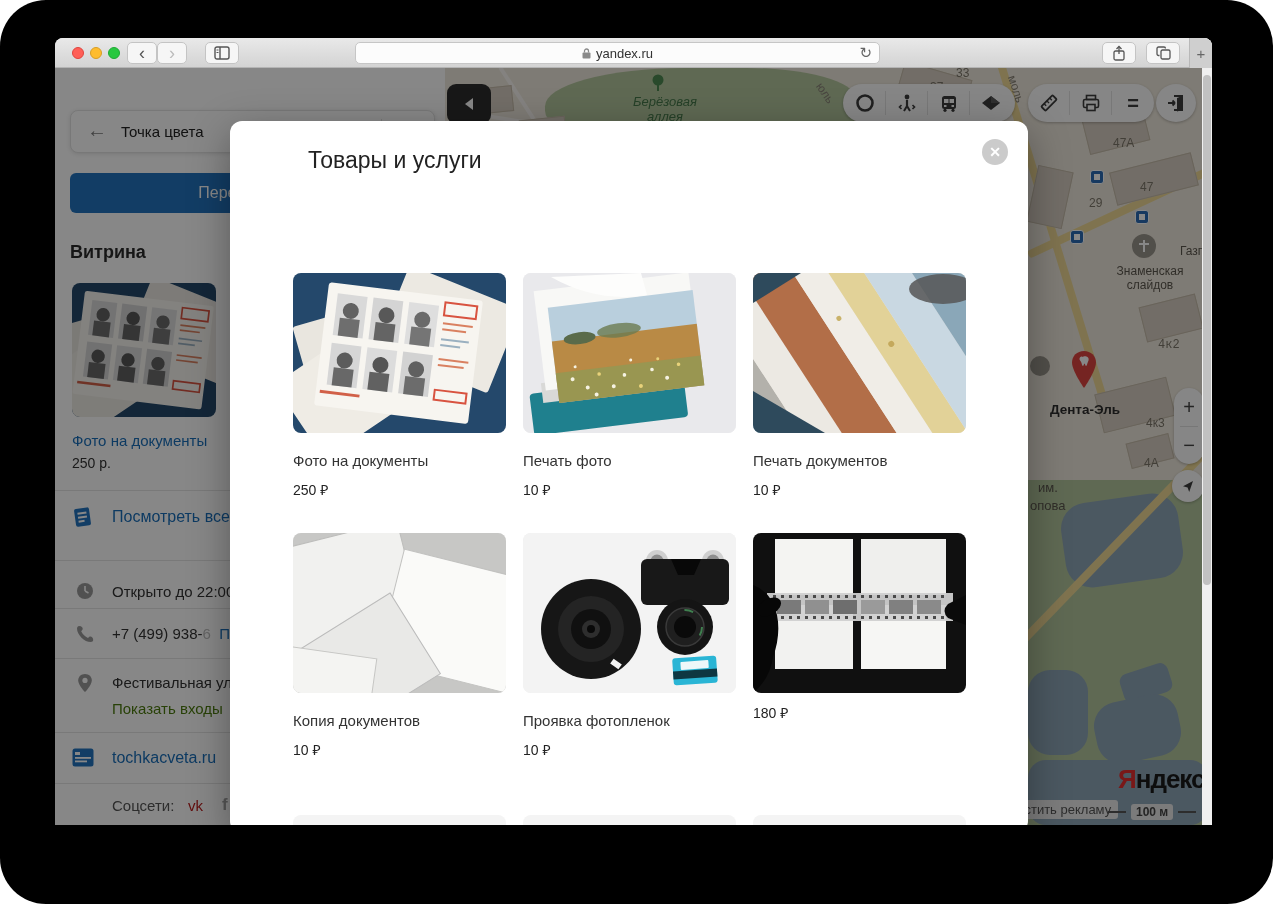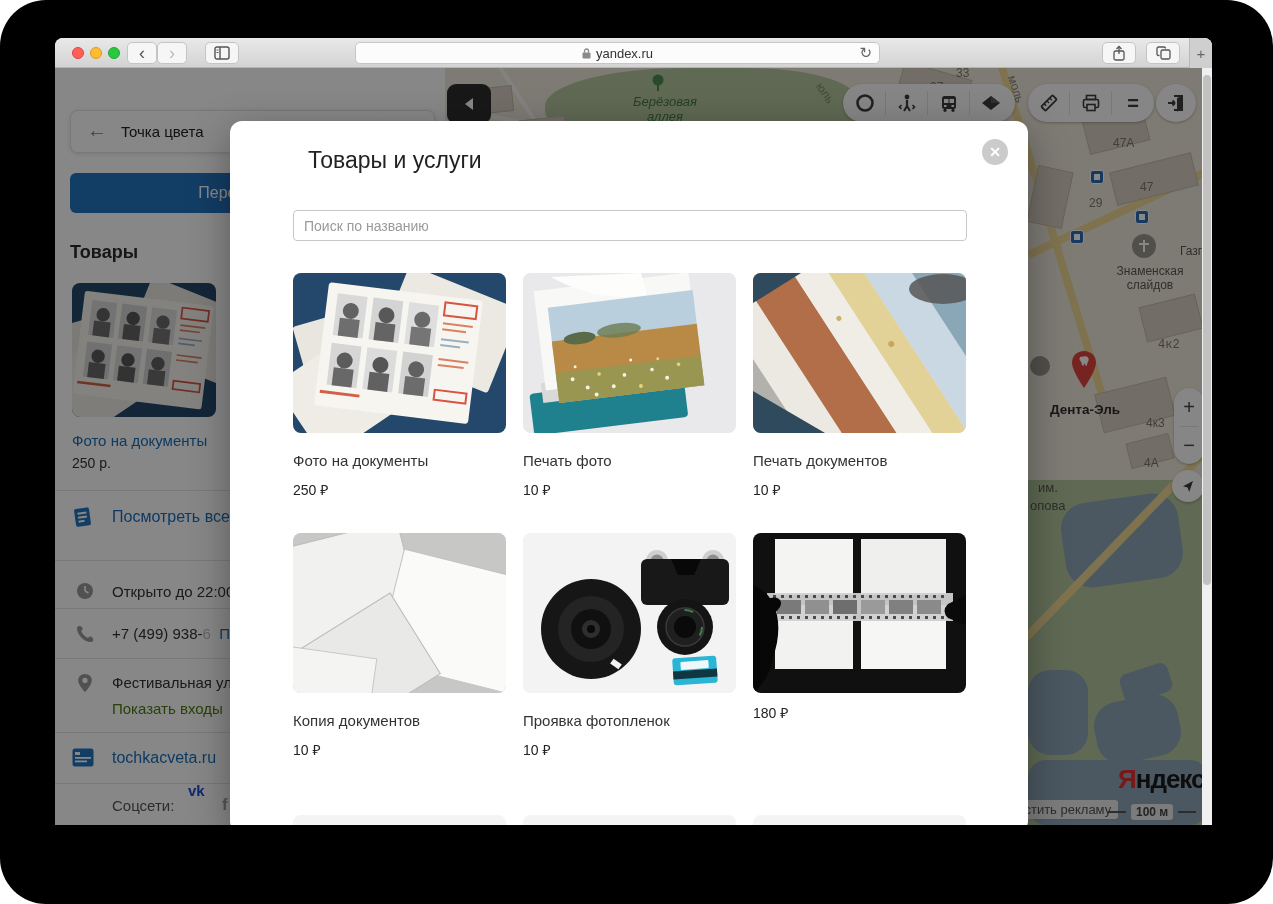--- a/index.html
+++ b/index.html
@@ -124,21 +124,21 @@
         <span class="arrow">←</span>
         <span class="q">Точка цвета</span>
         <svg width="18" height="18" viewBox="0 0 18 18" style="position:absolute;right:62px;top:12px;">
             <circle cx="7.5" cy="7.5" r="5.5" fill="none" stroke="#8a8a8a" stroke-width="1.8"></circle>
             <line x1="11.5" y1="11.5" x2="16" y2="16" stroke="#8a8a8a" stroke-width="1.8"></line>
           </svg>
         <span class="divid"></span>
         <span style="position:absolute;right:18px;top:8px;font-size:19px;color:#8a8a8a;">✕</span>
       </div>
       <div class="sb-btn">Перейти</div>
-      <div class="sb-h">Товары</div>
+      <div class="sb-h">Витрина</div>
 
       <div class="sb-thumb">
         <svg width="144" height="134" viewBox="0 0 213 160" preserveAspectRatio="xMidYMid slice">
           <rect width="213" height="160" fill="#24486b"></rect>
           <g transform="rotate(-16 90 80)">
               <rect x="10" y="30" width="150" height="105" rx="3" fill="#e9e6df"></rect>
             </g>
           <g transform="rotate(-34 70 100)">
               <rect x="-10" y="60" width="140" height="90" rx="3" fill="#efece5"></rect>
             </g>
@@ -217,21 +217,21 @@
       <svg class="sb-row-ic" style="left:17px;top:680px;width:22px;height:19px;" viewBox="0 0 22 19">
           <rect x="0.5" y="0.5" width="21" height="18" rx="2.5" fill="#2374bf"></rect>
           <rect x="3" y="4" width="5" height="3" fill="#fff"></rect>
           <rect x="3" y="9" width="16" height="1.8" fill="#fff"></rect>
           <rect x="3" y="12.5" width="12" height="1.8" fill="#fff"></rect>
         </svg>
       <a style="position:absolute;left:57px;top:681px;font-size:16px;color:#1a6fba;">tochkacveta.ru</a>
       <div class="sb-div" style="top:715px;"></div>
 
       <span class="sb-txt" style="top:729px;color:#555;">Соцсети:</span>
-      <a style="position:absolute;left:133px;top:714px;font-size:15px;font-weight:bold;color:#1d4ed8;">vk</a>
+      <a style="position:absolute;left:133px;top:729px;font-size:15px;font-weight:normal;color:#b91c1c;">vk</a>
       <a style="position:absolute;left:167px;top:727px;font-size:17px;font-weight:bold;color:#a2a2a2;">f</a>
 
     </div>
 
     <div class="map">
       <div class="green" style="left:100px;top:0;width:310px;height:85px;border-radius:45% 35% 40% 50%;"></div>
       <div class="green" style="left:505px;top:412px;width:260px;height:350px;border-radius:24px 4px 0 0;"></div>
       <div class="pond" style="left:618px;top:430px;width:118px;height:85px;border-radius:26px;transform:rotate(-8deg);"></div>
       <div class="pond" style="left:676px;top:600px;width:50px;height:30px;border-radius:8px;transform:rotate(-18deg);"></div>
       <div class="pond" style="left:583px;top:602px;width:60px;height:85px;border-radius:22px;"></div>
@@ -402,21 +402,20 @@
 
     <div class="scrollbar">
         <div class="thumb"></div>
       </div>
 
     <div class="modal">
       <div class="m-title">Товары и услуги</div>
       <div class="m-close">
           <span>✕</span>
         </div>
-      <input class="m-search" placeholder="Поиск по названию" style="">
 
       <div class="p-row" style="top:152px;">
         <div class="p-card">
           <div class="p-img">
             <svg width="213" height="160" viewBox="0 0 213 160">
               <rect width="213" height="160" fill="#24486b"></rect>
               <g transform="rotate(-16 90 80)">
                   <rect x="10" y="30" width="150" height="105" rx="3" fill="#e9e6df"></rect>
                 </g>
               <g transform="rotate(-34 70 100)">

